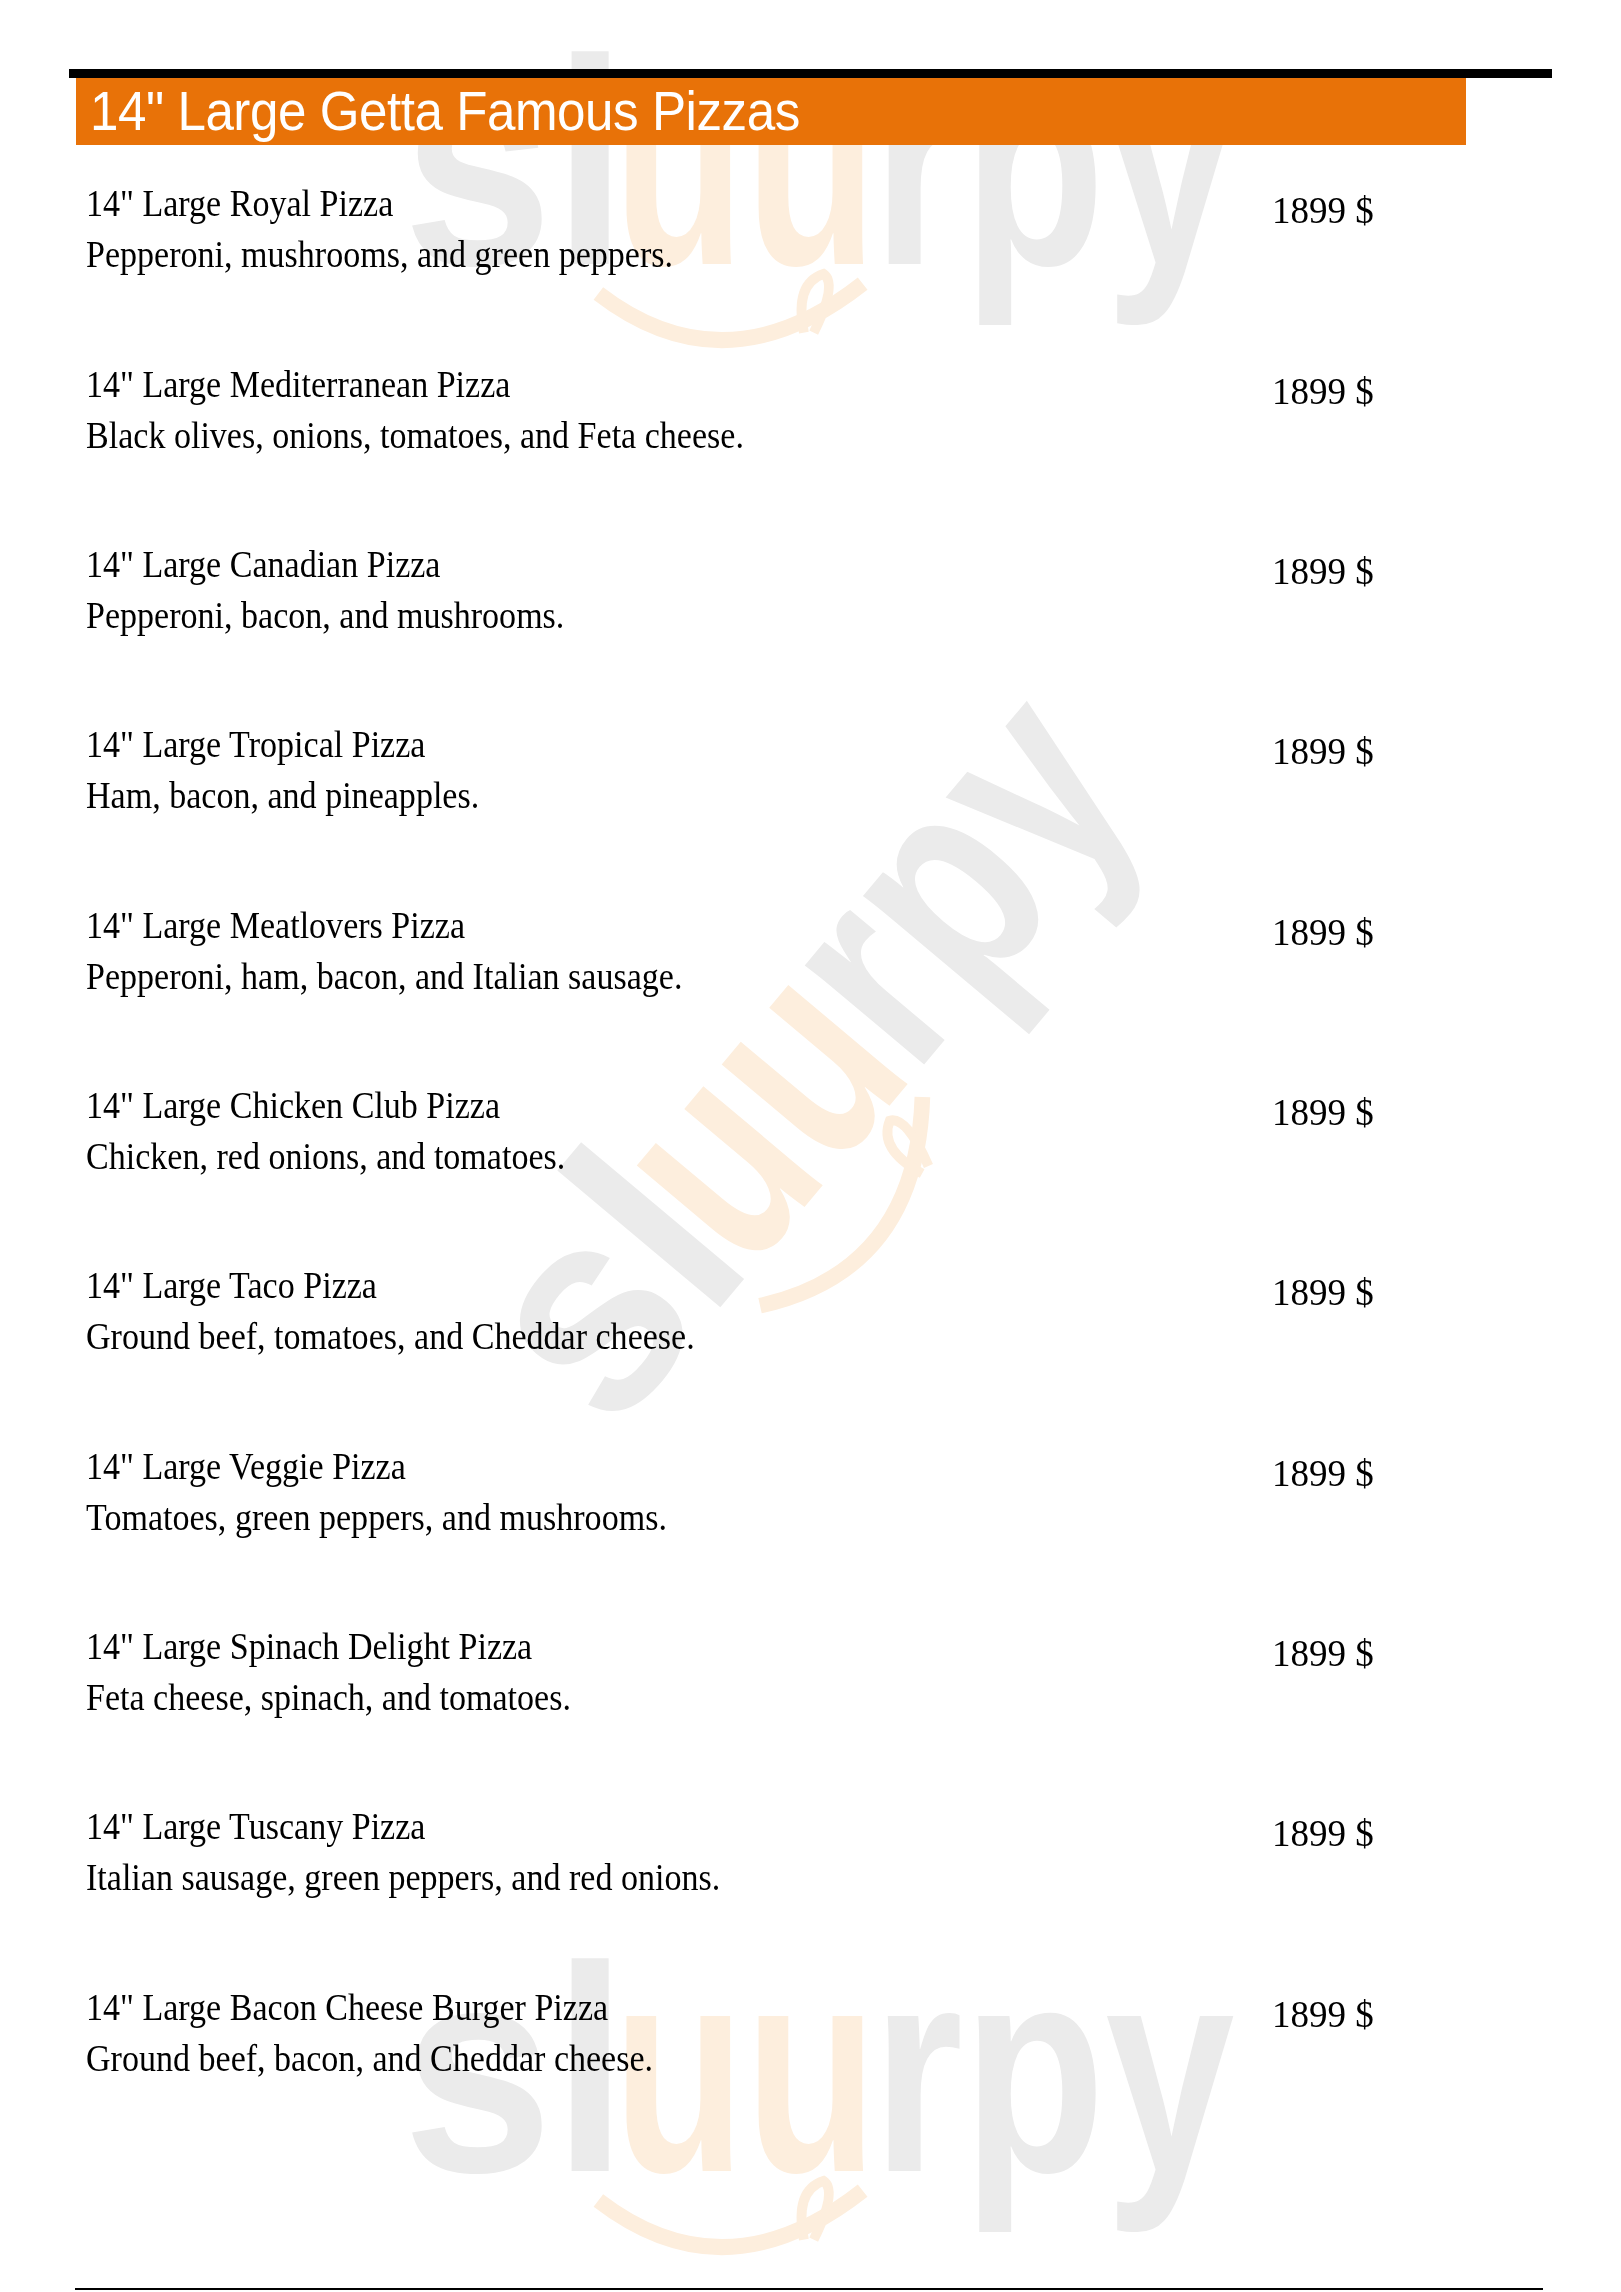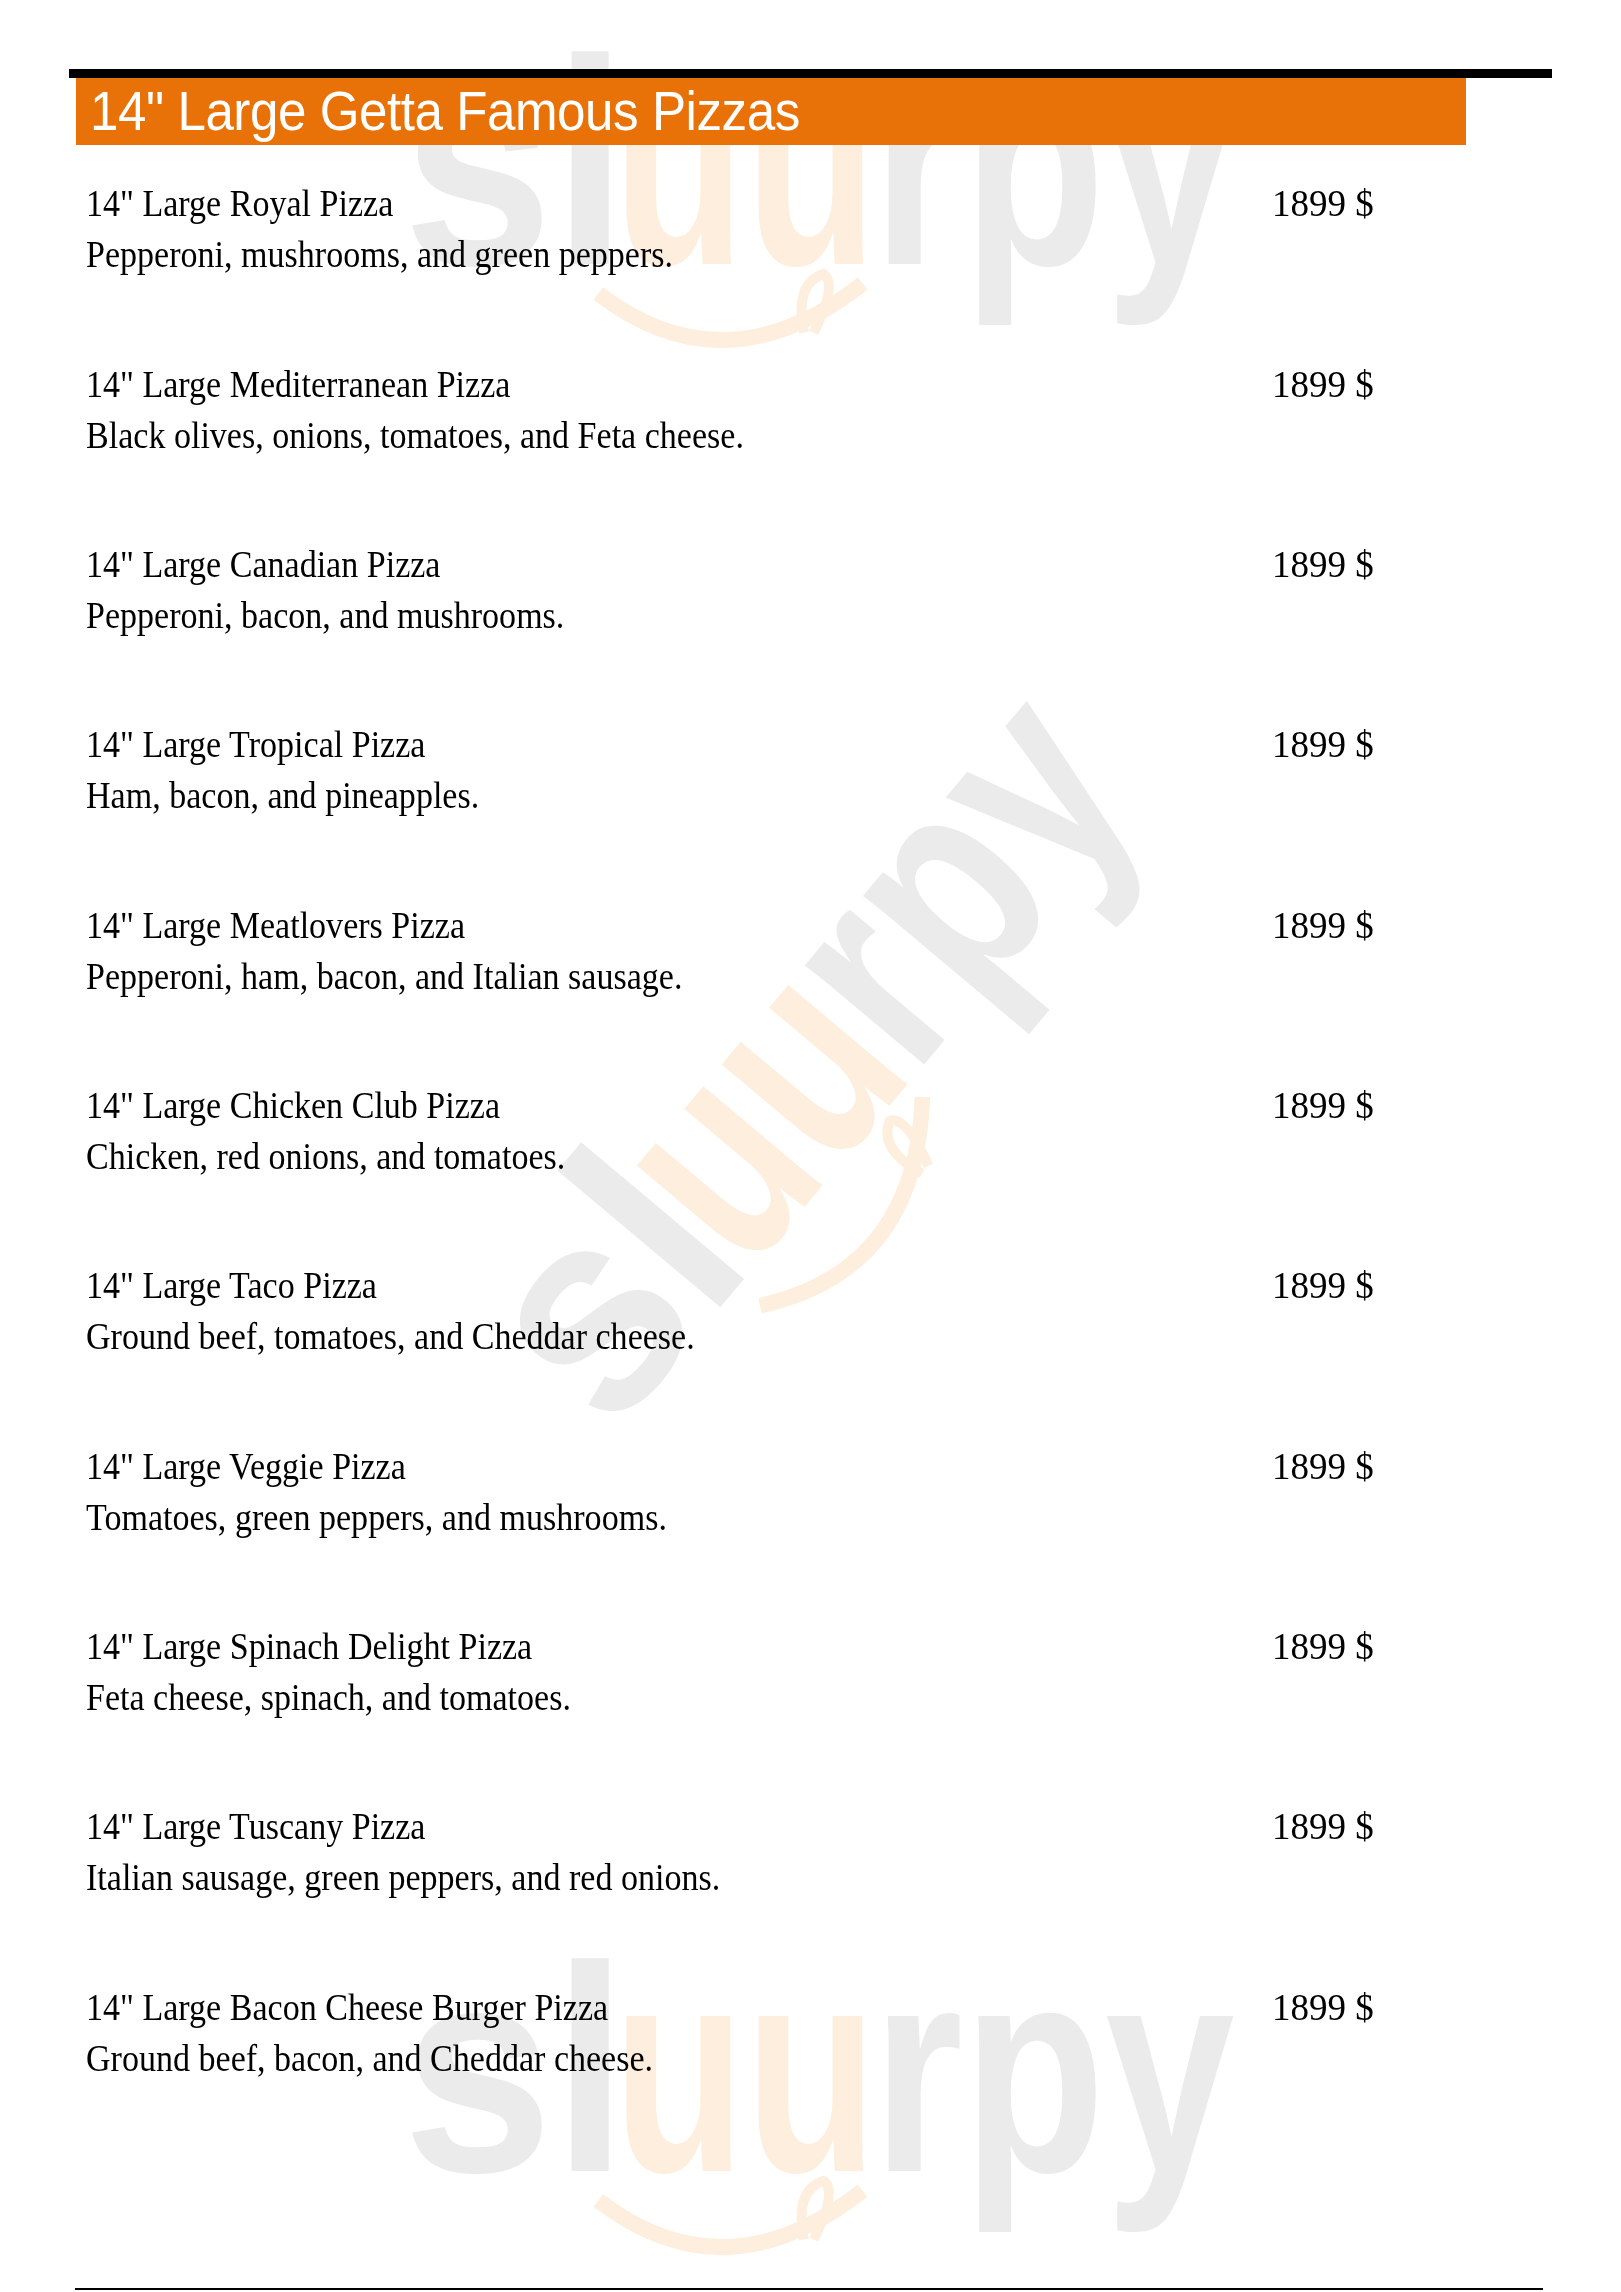--- a/index.html
+++ b/index.html
@@ -6,21 +6,21 @@
   body { width:1621px; height:2293px; position:relative; overflow:hidden; font-family:"Liberation Serif", serif; color:#000; }
   .wm { position:absolute; pointer-events:none; z-index:0; }
   .wm svg text { font-family:"Liberation Sans", sans-serif; font-weight:bold; }
   .top-rule { position:absolute; left:69px; top:69px; width:1483px; height:8.8px; background:#000; z-index:2; }
   .banner { position:absolute; left:76px; top:77px; width:1390px; height:68px; background:#E87208; z-index:1; }
   .banner-title { position:absolute; left:90px; top:78px; font-family:"Liberation Sans", sans-serif; font-size:55px; line-height:67px; color:#fff; white-space:nowrap; z-index:2; transform:scaleX(0.93); transform-origin:left center; letter-spacing:-0.5px; }
   .items { position:absolute; left:0; top:0; width:100%; z-index:2; }
   .item { position:absolute; left:86px; width:1313px; height:108px; }
   .item-name { position:absolute; left:0; top:0; font-size:37px; line-height:43px; white-space:nowrap; transform:scaleX(0.92); transform-origin:left center; }
   .item-desc { position:absolute; left:0; top:51px; font-size:37px; line-height:43px; white-space:nowrap; transform:scaleX(0.92); transform-origin:left center; }
-  .item-price { position:absolute; left:1186px; top:0; font-size:37px; line-height:43px; white-space:nowrap; }
+  .item-price { position:absolute; left:1186px; top:7px; font-size:37px; line-height:43px; white-space:nowrap; }
   .bottom-rule { position:absolute; left:75px; top:2288px; width:1468px; height:2px; background:#000; z-index:2; }
 </style>
 </head>
 <body>
 
 <div class="wm" style="left:402px; top:39px; width:843px; height:323px;">
   <svg width="843" height="323" viewBox="0 0 860 330">
     <text x="0" y="230" font-size="300" fill="#ebebeb" textLength="230" lengthAdjust="spacingAndGlyphs">sl</text>
     <text x="215" y="230" font-size="300" fill="#fdeedd" textLength="270" lengthAdjust="spacingAndGlyphs">uu</text>
     <text x="480" y="230" font-size="300" fill="#ebebeb" textLength="370" lengthAdjust="spacingAndGlyphs">rpy</text>

